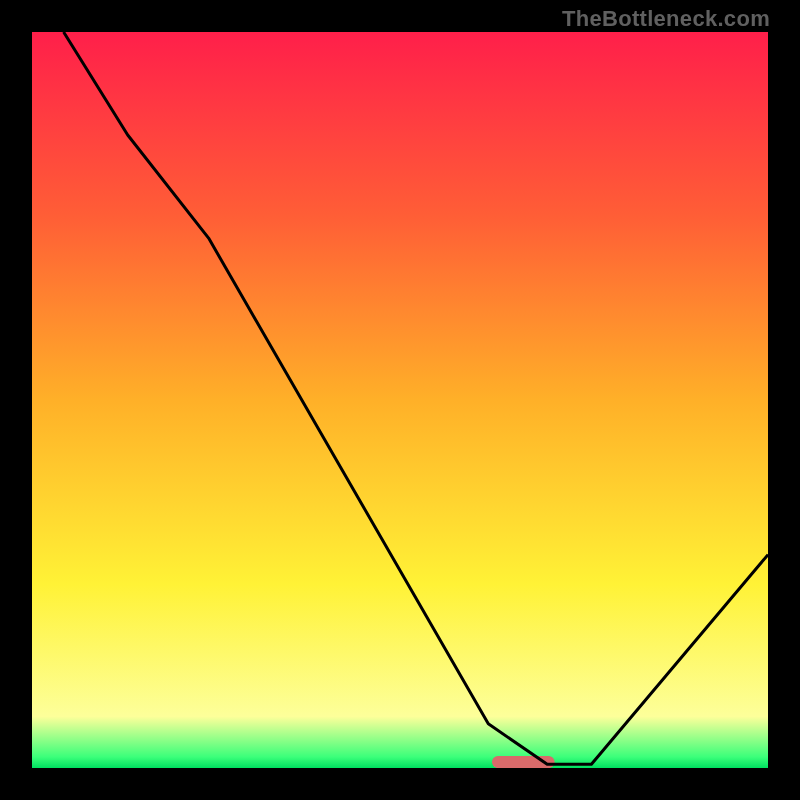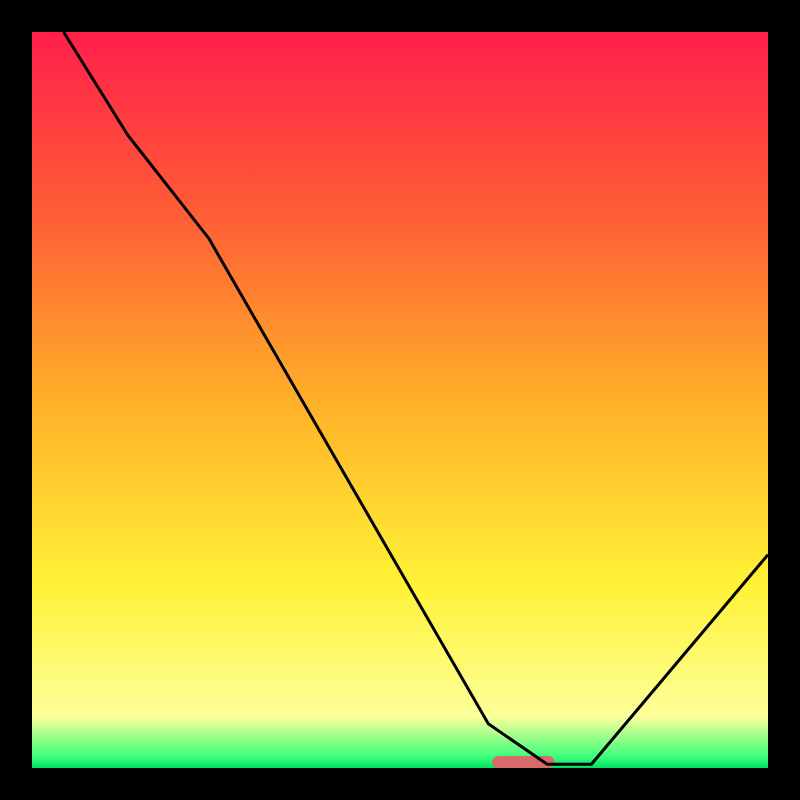--- a/index.html
+++ b/index.html
@@ -32,20 +32,21 @@
     font-size: 22px;
     font-weight: bold;
     letter-spacing: 0.3px;
   }
 </style>
 </head>
 <body>
 
 <div class="outer">
 
+  <div class="branding">TheBottleneck.com</div>
 
   <div class="plot-area">
     <svg id="chart-svg" width="736" height="736" viewBox="0 0 736 736" preserveAspectRatio="none">
       <defs>
         <linearGradient id="bg-grad" x1="0" y1="0" x2="0" y2="1">
             <stop offset="0%" stop-color="#ff1f4a"></stop>
             <stop offset="25%" stop-color="#ff5e36"></stop>
             <stop offset="50%" stop-color="#ffb028"></stop>
             <stop offset="75%" stop-color="#fff236"></stop>
             <stop offset="93%" stop-color="#fdff9a"></stop>

